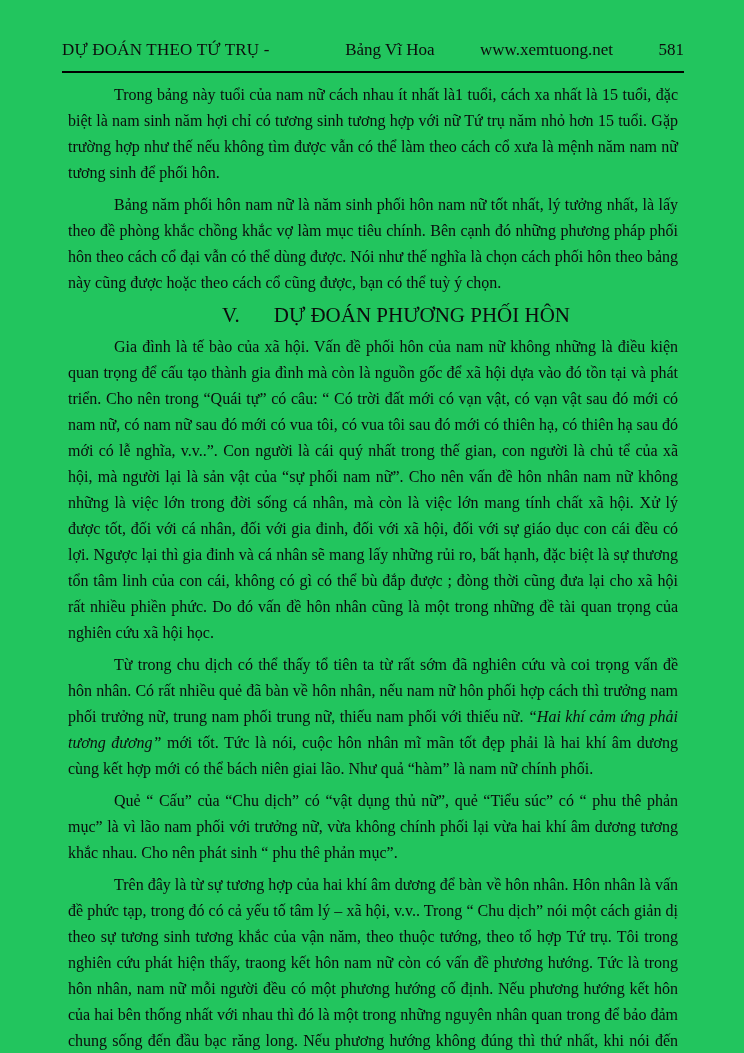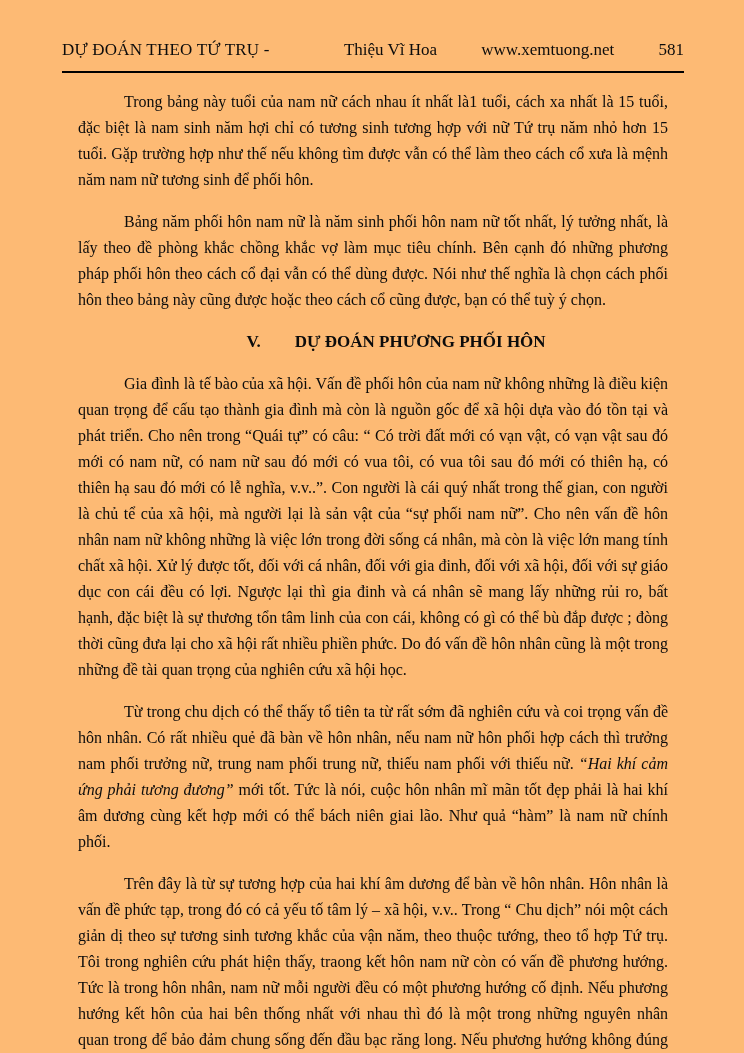--- a/index.html
+++ b/index.html
@@ -1,21 +1,21 @@
 <!DOCTYPE html>
 <html><head>
 <meta charset="utf-8">
 <style>
   html, body { margin: 0; padding: 0; background: #e8e8e8; }
   .page {
     position: relative;
     width: 744px;
     height: 1053px;
     margin: 0 auto;
-    background: #fdba74;
+    background: #22c55e;
     box-sizing: border-box;
     padding: 40px 60px 0 62px;
     font-family: "Liberation Serif", "DejaVu Serif", serif;
     color: #0c0c0c;
     overflow: hidden;
   }
   .header {
     display: flex;
     justify-content: space-between;
     align-items: baseline;
@@ -28,53 +28,54 @@
   .header .author { margin-left: 30px; }
   .header .site { color: #0c0c0c; }
   .header .pagenum { }
   .content {
     margin-top: 9px;
     font-size: 16px;
     line-height: 26px;
     text-align: justify;
   }
   .content p {
-    margin: 16px;
+    margin: 6px;
     text-indent: 46px;
   }
   .section-heading {
     text-align: center;
-    font-weight: bold;
-    font-size: 17px;
+    font-weight: normal;
+    font-size: 21px;
     margin: 15px 0 14px 40px;
     text-indent: 0;
   }
   .section-heading .numeral { margin-right: 34px; }
   .em { font-style: italic; }
 </style>
 </head>
 <body>
 
 <div class="page">
 
   <div class="header">
     <span class="title">DỰ ĐOÁN THEO TỨ TRỤ -</span>
-    <span class="author">Thiệu Vĩ  Hoa</span>
+    <span class="author">Bảng Vĩ  Hoa</span>
     <span class="site">www.xemtuong.net</span>
     <span class="pagenum">581</span>
   </div>
 
   <div class="content">
     <p>Trong bảng này tuổi của nam nữ cách nhau ít nhất là1 tuổi, cách xa nhất là 15 tuổi, đặc biệt là nam sinh năm hợi chỉ có tương sinh tương hợp  với nữ Tứ trụ năm nhỏ hơn 15 tuổi. Gặp trường hợp như thế nếu không tìm được vẫn có thể làm theo cách cổ xưa là mệnh năm nam nữ tương sinh để phối hôn.</p>
     <p>Bảng năm phối hôn nam nữ là năm sinh phối hôn nam nữ tốt nhất, lý tưởng nhất, là lấy theo đề phòng khắc chồng khắc vợ làm mục tiêu chính. Bên cạnh đó những phương pháp phối hôn theo cách cổ đại vẫn có thể dùng được. Nói như thế nghĩa là chọn cách phối hôn theo bảng này cũng được hoặc theo cách cổ cũng được, bạn có thể tuỳ ý chọn.</p>
 
     <p class="section-heading">
       <span class="numeral">V.</span><span>DỰ ĐOÁN PHƯƠNG PHỐI HÔN</span>
     </p>
 
     <p>Gia đình là tế bào của xã hội. Vấn đề phối hôn của nam nữ không những là điều kiện quan trọng để cấu tạo thành gia đình mà còn là nguồn gốc để xã hội dựa vào đó tồn tại và phát triển. Cho nên trong “Quái tự” có câu: “ Có trời đất mới có vạn vật, có vạn vật sau đó mới có nam nữ, có nam nữ sau đó mới có vua tôi, có vua tôi sau đó mới có thiên hạ, có thiên hạ sau đó mới có lễ nghĩa, v.v..”.  Con người là cái quý nhất trong thế gian, con người là chủ tể của xã hội, mà người lại là sản vật của “sự phối nam nữ”. Cho nên vấn đề hôn nhân nam nữ không những là việc lớn trong đời sống cá nhân, mà còn là việc lớn mang tính chất xã hội. Xử lý được tốt, đối với cá nhân, đối với gia đinh, đối với xã hội, đối với sự giáo dục con cái đều có lợi. Ngược  lại thì gia đinh và cá nhân sẽ mang lấy những rủi ro, bất hạnh, đặc biệt là sự thương tổn tâm linh của con cái, không có gì có thể bù đắp được ; đòng thời cũng đưa lại cho xã hội rất nhiều phiền phức. Do đó vấn đề hôn nhân cũng là một trong những đề tài quan trọng của nghiên cứu xã hội học.</p>
 
     <p><span>Từ trong chu dịch có thể thấy tổ tiên ta từ rất sớm đã nghiên cứu và coi trọng vấn đề hôn nhân. Có rất nhiều quẻ đã bàn về hôn nhân, nếu nam nữ hôn phối hợp cách thì trưởng nam phối trưởng nữ, trung nam phối trung nữ, thiếu nam phối với thiếu nữ. </span><span class="em">“Hai khí cảm ứng phải tương đương”</span><span> mới tốt. Tức là nói, cuộc hôn nhân mĩ mãn tốt đẹp phải là hai khí âm dương cùng kết hợp mới có thể bách niên giai lão. Như quả “hàm” là nam nữ chính phối.</span></p>
 
+    <p>Quẻ “ Cấu” của “Chu dịch” có “vật dụng thủ nữ”, quẻ “Tiểu súc” có “ phu thê phản mục” là vì lão nam phối với trưởng nữ, vừa không chính phối lại vừa hai khí âm dương tương khắc nhau. Cho nên phát sinh “ phu thê phản mục”.</p>
     <p>Trên đây là từ sự tương hợp của hai khí âm dương để bàn về hôn nhân. Hôn nhân là vấn đề phức tạp, trong đó có cả yếu tố tâm lý – xã hội, v.v.. Trong “ Chu dịch” nói một cách giản dị theo sự tương sinh tương khắc của vận năm, theo thuộc tướng, theo tổ hợp Tứ trụ. Tôi trong nghiên cứu phát hiện thấy, traong kết hôn nam nữ còn có vấn đề phương hướng. Tức là trong hôn nhân, nam nữ mỗi người đều có một phương hướng cố định. Nếu phương hướng kết hôn của hai bên thống nhất với nhau thì đó là một trong những nguyên nhân quan trong để bảo đảm chung sống đến đầu bạc răng long. Nếu phương hướng không đúng thì thứ nhất, khi nói đến răng long. Nếu phương hướng không đúng thì thứ nhất, khi nói đến yêu đương khó chấp nhận nhau, thứ hai nếu có kết hôn đi nữa cũng không có lợi. Hậu quả là, nếu nhẹ thì bất hòa, nặng ra không ly hôn thì thiệt hại khôn lường, rất khó lâu dài. Năm 1984 tôi có làm thống kê,</p>
   </div>
 
 </div>
 
 </body></html>

